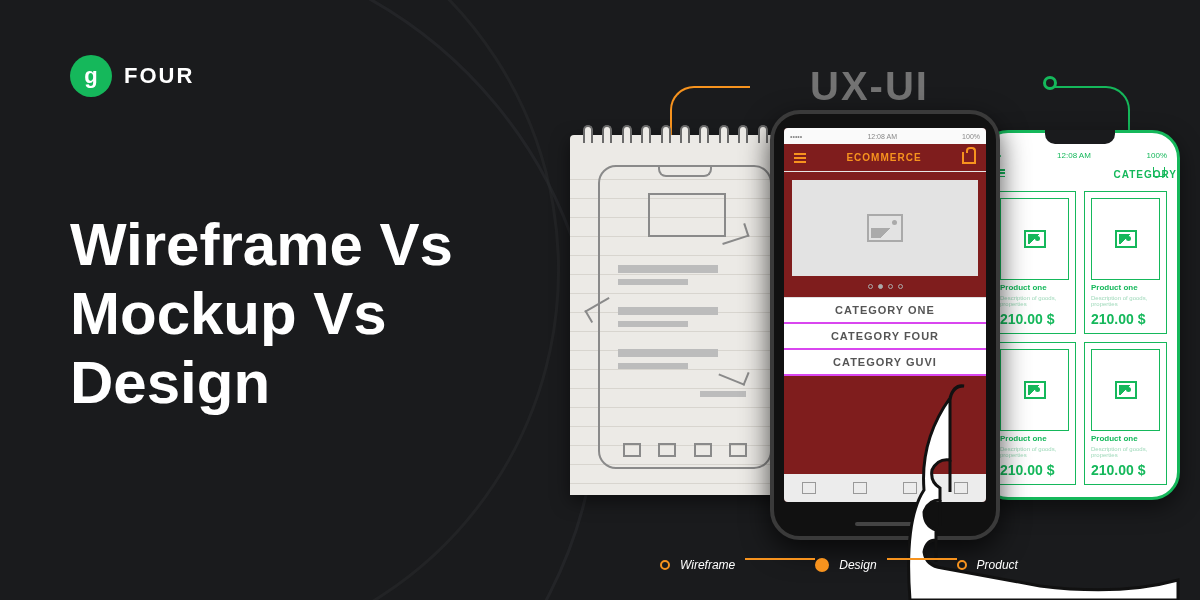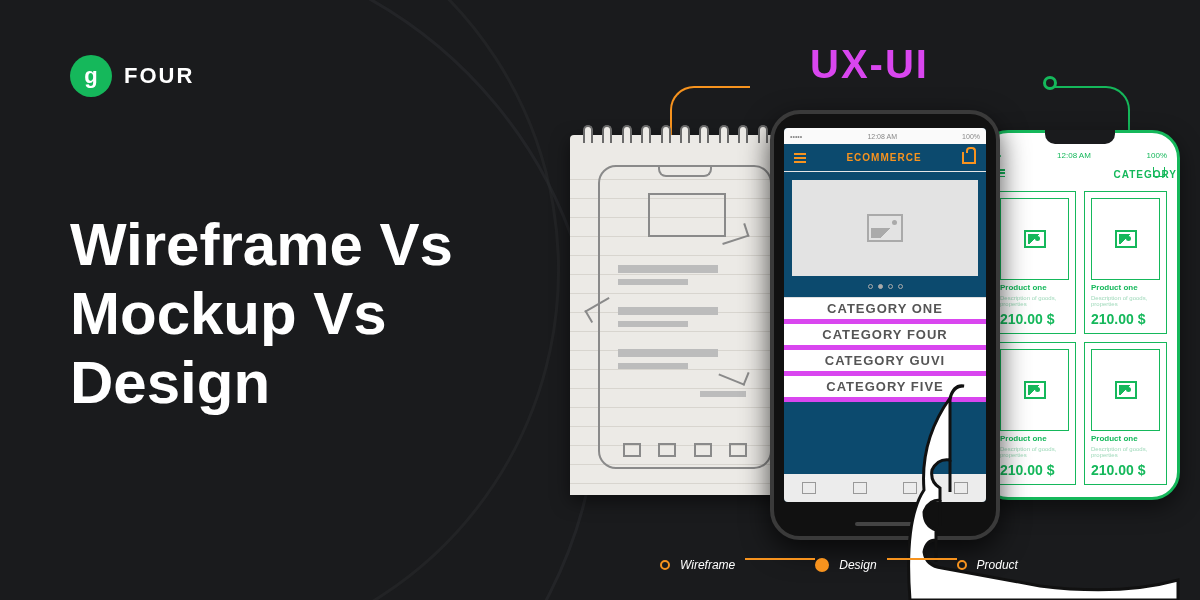--- a/index.html
+++ b/index.html
@@ -3,21 +3,21 @@
 <meta charset="utf-8">
 <style>
 *{margin:0;padding:0;box-sizing:border-box}
 body{width:1200px;height:600px;background:#1a1b1d;font-family:Arial,Helvetica,sans-serif;position:relative;overflow:hidden}
 .bg-swirl{position:absolute;left:-300px;top:-60px;width:900px;height:900px;border:3px solid #2a2b2e;border-radius:50%;transform:rotate(-18deg);opacity:.6}
 .bg-swirl2{position:absolute;left:-220px;top:-120px;width:780px;height:780px;border:3px solid #2a2b2e;border-radius:50%;transform:rotate(12deg);opacity:.5}
 .logo{position:absolute;top:55px;left:70px;display:flex;align-items:center;gap:12px}
 .logo-badge{width:42px;height:42px;background:#15b85b;border-radius:50%;display:flex;align-items:center;justify-content:center;color:#fff;font-weight:700;font-size:22px}
 .logo-text{color:#fff;font-weight:800;font-size:22px;letter-spacing:2px}
 .headline{position:absolute;left:70px;top:210px;color:#fff;font-weight:800;font-size:60px;line-height:1.15}
-.uxui{position:absolute;left:810px;top:42px;color:#d946ef;font-weight:900;font-size:40px;letter-spacing:2px}
+.uxui{position:absolute;left:810px;top:64px;color:#737373;font-weight:900;font-size:40px;letter-spacing:2px}
 .connector-left{position:absolute;left:670px;top:86px;width:80px;height:60px;border:2px solid #f7931e;border-bottom:none;border-right:none;border-top-left-radius:24px}
 .dot-left{position:absolute;left:743px;top:142px;width:14px;height:14px;border:3px solid #f7931e;background:#1a1b1d;border-radius:50%}
 .connector-right{position:absolute;left:1050px;top:86px;width:80px;height:60px;border:2px solid #15b85b;border-bottom:none;border-left:none;border-top-right-radius:24px}
 .dot-right{position:absolute;left:1043px;top:76px;width:14px;height:14px;border:3px solid #15b85b;background:#1a1b1d;border-radius:50%}
 
 
 .notepad{position:absolute;left:570px;top:135px;width:230px;height:360px;background:linear-gradient(#eceae6,#eceae6);border-radius:4px;box-shadow:0 6px 18px rgba(0,0,0,.5)}
 .spiral{position:absolute;top:-10px;left:0;right:0;height:20px;display:flex;justify-content:space-around;padding:0 8px}
 .spiral span{width:10px;height:18px;border:2px solid #6b6b6b;border-bottom:none;border-radius:5px 5px 0 0;background:#eceae6}
 .notepad-lines{position:absolute;inset:26px 0 0 0;background:repeating-linear-gradient(#eceae6,#eceae6 18px,#d8d5cf 18px,#d8d5cf 19px)}
@@ -25,37 +25,37 @@
 .wf-notch{position:absolute;top:0;left:50%;transform:translateX(-50%);width:54px;height:10px;border:2px solid #8a8a8a;border-top:none;border-radius:0 0 8px 8px}
 .wf-hero{position:absolute;top:26px;left:48px;width:78px;height:44px;border:2px solid #8a8a8a}
 .wf-row{position:absolute;left:18px;width:100px;height:8px;background:#bcbcbc}
 .wf-row.small{width:70px;height:6px}
 .wf-bottombar{position:absolute;bottom:10px;left:14px;right:14px;display:flex;justify-content:space-around}
 .wf-bottombar span{width:18px;height:14px;border:2px solid #8a8a8a}
 .wf-arrow{position:absolute;width:28px;height:14px;border-right:2px solid #8a8a8a;border-bottom:2px solid #8a8a8a;transform:rotate(-18deg)}
 
 
 .phone{position:absolute;left:770px;top:110px;width:230px;height:430px;background:#111;border-radius:30px;box-shadow:0 10px 28px rgba(0,0,0,.7);border:4px solid #3a3a3a}
-.phone-screen{position:absolute;inset:14px 10px 34px 10px;background:#0c4a6e;border-radius:4px;overflow:hidden}
+.phone-screen{position:absolute;inset:14px 10px 34px 10px;background:#7f1d1d;border-radius:4px;overflow:hidden}
 .statusbar{height:16px;background:#fafafa;display:flex;justify-content:space-between;align-items:center;font-size:7px;color:#888;padding:0 6px}
 .appheader{height:28px;display:flex;align-items:center;justify-content:space-between;padding:0 10px;border-bottom:1px solid #e6e6e6}
 .hamb{width:12px;height:10px;display:flex;flex-direction:column;justify-content:space-between}
 .hamb span{height:2px;background:#f7931e}
 .apptitle{color:#f7931e;font-weight:700;font-size:10px;letter-spacing:1px}
 .cart{width:14px;height:12px;border:2px solid #f7931e;border-top:none;position:relative}
 .cart::before{content:"";position:absolute;top:-5px;left:2px;width:6px;height:4px;border:2px solid #f7931e;border-bottom:none;border-radius:4px 4px 0 0}
 .hero{height:96px;background:#e3e3e3;margin:8px;display:flex;align-items:center;justify-content:center}
 .imgph{width:36px;height:28px;border:2px solid #aaa;position:relative}
 .imgph::before{content:"";position:absolute;top:4px;right:4px;width:5px;height:5px;background:#aaa;border-radius:50%}
 .imgph::after{content:"";position:absolute;bottom:2px;left:2px;right:2px;height:10px;background:linear-gradient(135deg,#aaa 50%,transparent 50%)}
 .caro{display:flex;justify-content:center;gap:5px;margin:4px 0 8px}
 .caro span{width:5px;height:5px;border:1px solid #aaa;border-radius:50%}
 .caro span.on{background:#aaa}
 .catlist{border-top:1px solid #e0e0e0}
-.catrow{height:26px;display:flex;align-items:center;justify-content:center;font-size:13px;font-weight:700;color:#555;letter-spacing:1px;border-bottom:5px solid #d946ef;background:#fff}
+.catrow{height:26px;display:flex;align-items:center;justify-content:center;font-size:11px;font-weight:700;color:#555;letter-spacing:1px;border-bottom:2px solid #d946ef;background:#fff}
 .bottomnav{position:absolute;bottom:0;left:0;right:0;height:28px;background:#ececec;display:flex;justify-content:space-around;align-items:center}
 .bottomnav span{width:14px;height:12px;border:1.5px solid #999}
 .phone-home{position:absolute;bottom:10px;left:50%;transform:translateX(-50%);width:60px;height:4px;background:#444;border-radius:2px}
 
 
 .mockup{position:absolute;left:980px;top:130px;width:200px;height:370px;background:#fff;border:3px solid #15b85b;border-radius:28px;box-shadow:0 8px 22px rgba(0,0,0,.5)}
 .m-notch{position:absolute;top:-3px;left:50%;transform:translateX(-50%);width:70px;height:14px;background:#1a1b1d;border-radius:0 0 10px 10px}
 .m-status{position:absolute;top:18px;left:10px;right:10px;display:flex;justify-content:space-between;font-size:8px;color:#15b85b}
 .m-header{position:absolute;top:36px;left:0;right:0;text-align:right;color:#15b85b;font-weight:700;font-size:10px;letter-spacing:1px}
 .m-cart{position:absolute;top:34px;right:12px;width:12px;height:10px;border:1.5px solid #15b85b;border-top:none}
@@ -212,21 +212,20 @@
     <div class="caro">
         <span></span>
         <span class="on"></span>
         <span></span>
         <span></span>
       </div>
     <div class="catlist">
       <div class="catrow">CATEGORY ONE</div>
       <div class="catrow">CATEGORY FOUR</div>
       <div class="catrow">CATEGORY GUVI</div>
-      <div class="catrow">CATEGORY FIVE</div>
     </div>
     <div class="bottomnav">
       <span></span>
       <span></span>
       <span></span>
       <span></span>
     </div>
   </div>
   <div class="phone-home"></div>
 </div>

